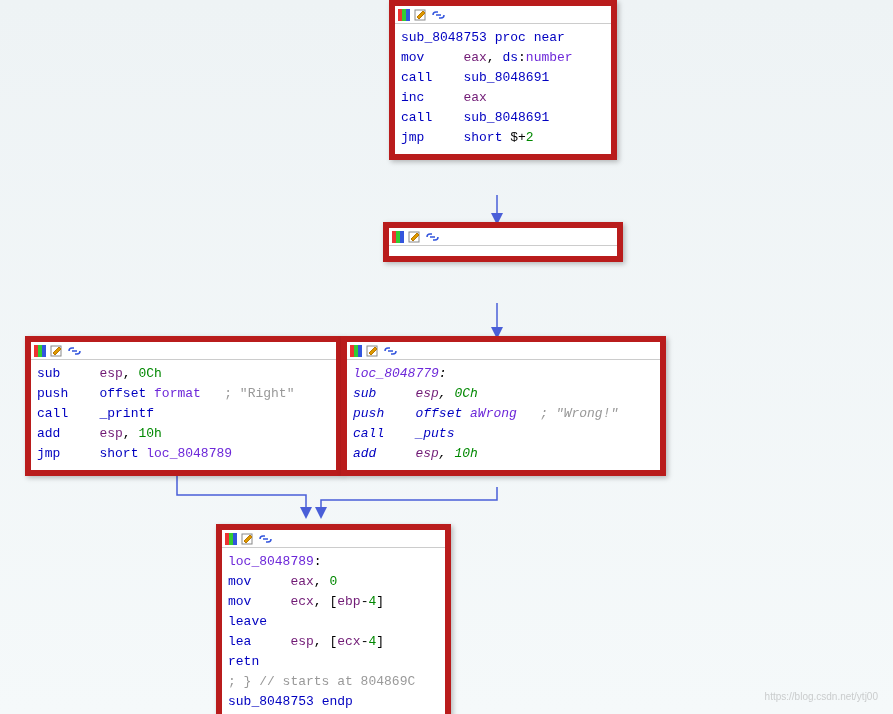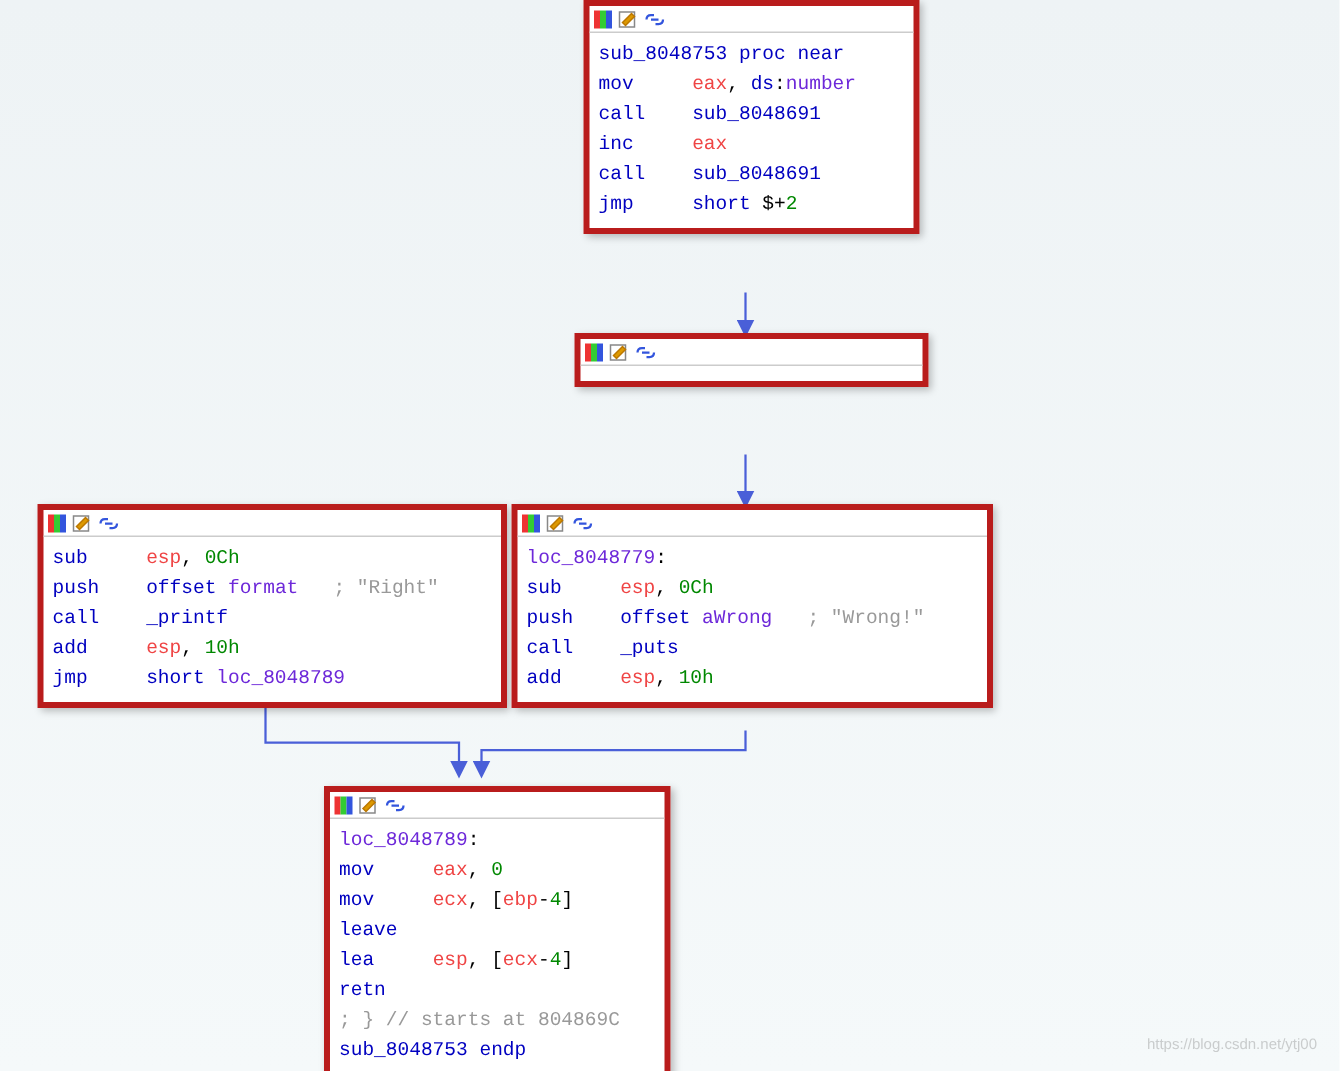--- a/index.html
+++ b/index.html
@@ -9,21 +9,21 @@
     font-family: "Consolas", "Courier New", monospace;
     font-size: 13px;
     width: 893px;
     height: 714px;
     position: relative;
     overflow: hidden;
   }
   .node {
     position: absolute;
     background: #fff;
-    border: 4px solid #b91c1c;
+    border: 6px solid #b91c1c;
     box-shadow: 2px 2px 5px rgba(0,0,0,0.25);
   }
   .node-header {
     height: 17px;
     border-bottom: 1px solid #ccc;
     display: flex;
     align-items: center;
     padding-left: 2px;
     gap: 2px;
   }
@@ -35,21 +35,21 @@
   .node-body {
     padding: 4px 6px 6px 6px;
     white-space: pre;
     line-height: 20px;
   }
   .kw { color: #0000c0; }
   .addr { color: #6d28d9; }
   .num { color: #008800; }
   .cmt { color: #999; }
   .func { color: #0000c0; }
-  .reg { color: #ef4444; }
+  .reg { color: #701a75; }
   .txt { color: #000; }
   svg.arrow {
     position: absolute;
     top: 0;
     left: 0;
     width: 893px;
     height: 714px;
     pointer-events: none;
   }
   .watermark {
@@ -127,21 +127,21 @@
           <rect x="1" y="2" width="10" height="10" fill="#fff" stroke="#888"></rect>
           <path d="M3 9 L9 3 L11 5 L5 11 Z" fill="#d90" stroke="#b70"></path>
         </svg></span>
     <span class="ico"><svg viewBox="0 0 15 14">
           <path d="M2 7 Q2 4 5 4 L7 4 M13 7 Q13 10 10 10 L8 10 M5 7 L10 7" stroke="#35d" stroke-width="1.5" fill="none"></path>
         </svg></span>
   </div>
   <div class="node-body"><div><span class="kw">sub</span><span class="txt">     </span><span class="reg">esp</span><span class="txt">, </span><span class="num">0Ch</span></div><div><span class="kw">push</span><span class="txt">    </span><span class="kw">offset </span><span class="addr">format</span><span class="txt">   </span><span class="cmt">; "Right"</span></div><div><span class="kw">call</span><span class="txt">    </span><span class="func">_printf</span></div><div><span class="kw">add</span><span class="txt">     </span><span class="reg">esp</span><span class="txt">, </span><span class="num">10h</span></div><div><span class="kw">jmp</span><span class="txt">     </span><span class="kw">short </span><span class="addr">loc_8048789</span></div></div>
 </div>
 
-<div class="node" style="left:341px; top:336px; width:313px;">
+<div class="node" style="left:341px; top:336px; width:313px;font-style:italic;">
   <div class="node-header">
     <span class="ico"><svg viewBox="0 0 15 14">
           <rect x="1" y="1" width="4" height="12" fill="#e33"></rect>
           <rect x="5" y="1" width="4" height="12" fill="#3c3"></rect>
           <rect x="9" y="1" width="4" height="12" fill="#35d"></rect>
         </svg></span>
     <span class="ico"><svg viewBox="0 0 15 14">
           <rect x="1" y="2" width="10" height="10" fill="#fff" stroke="#888"></rect>
           <path d="M3 9 L9 3 L11 5 L5 11 Z" fill="#d90" stroke="#b70"></path>
         </svg></span>

